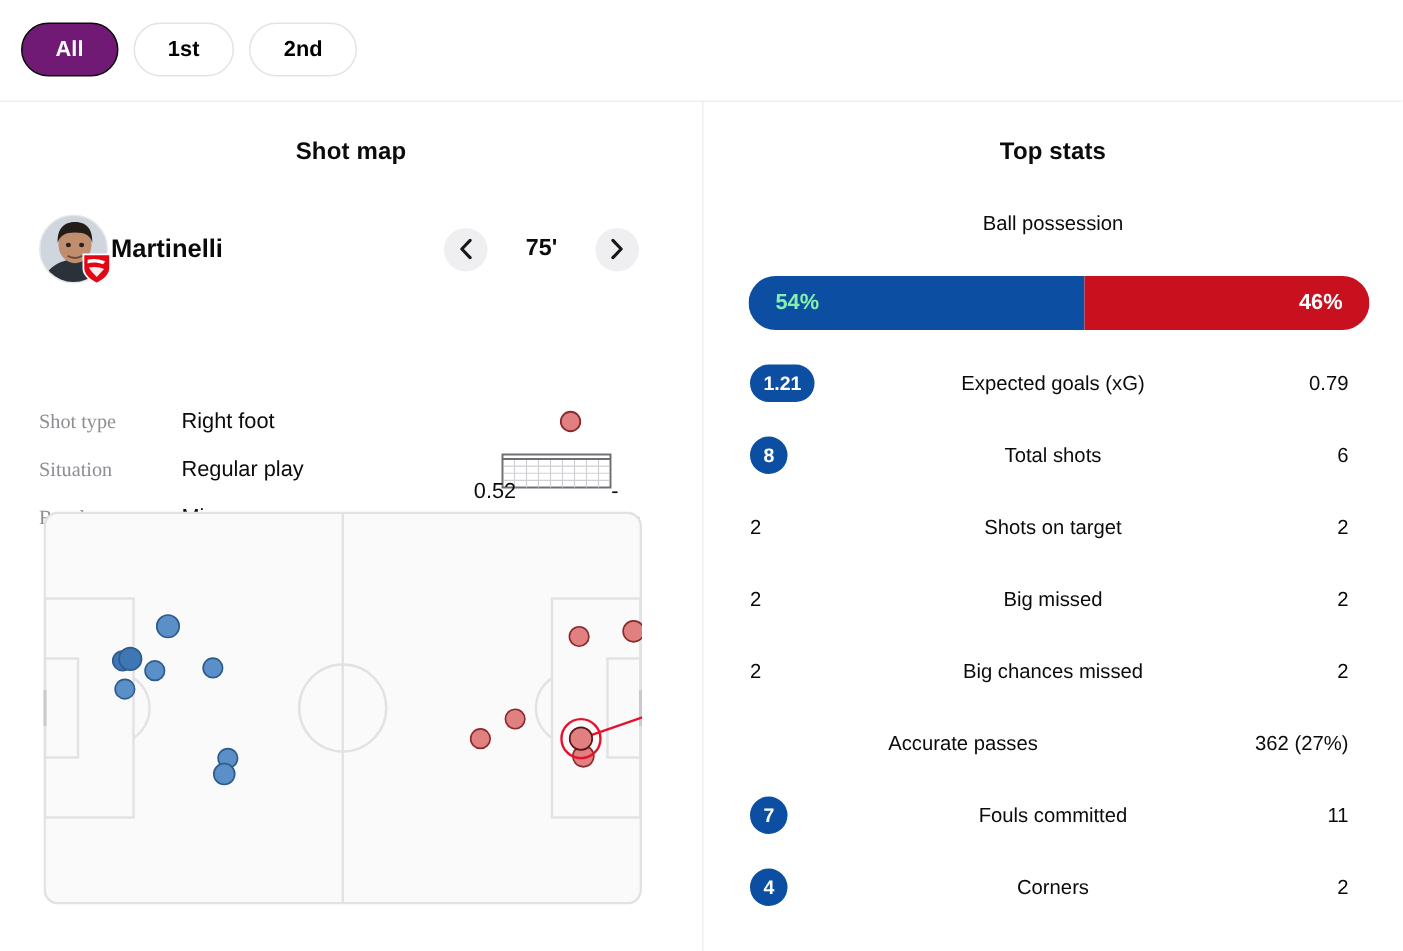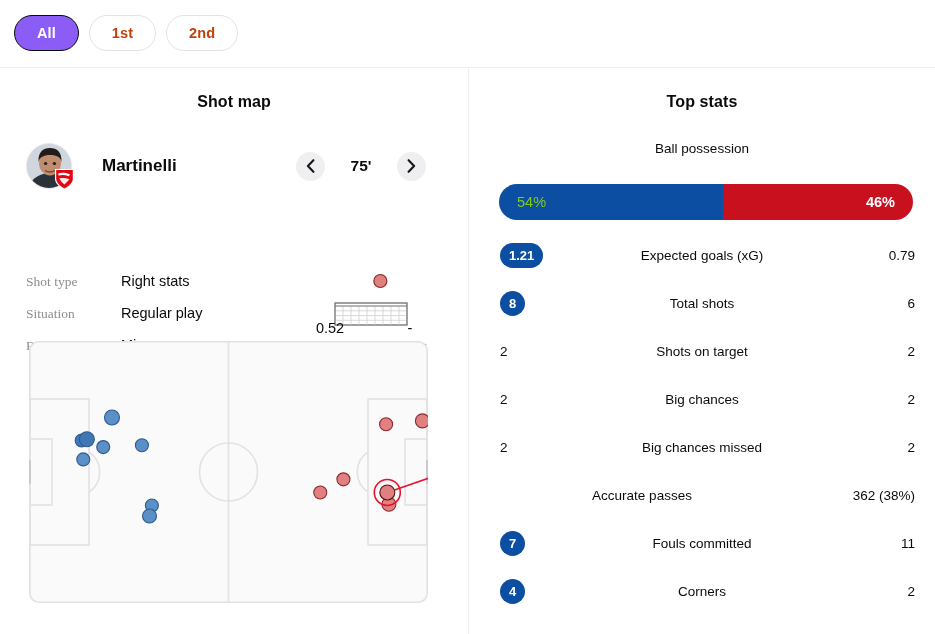--- a/index.html
+++ b/index.html
@@ -12,24 +12,24 @@
     overflow: hidden;
   }
   #app { position: relative; width: 935px; height: 634px; background: #fff; }
 
   
   .chip-bar { position: absolute; left: 14px; top: 15px; display: flex; gap: 10px; }
   .chip {
     height: 36px; padding: 0 22px; border-radius: 18px;
     display: flex; align-items: center; justify-content: center;
     font-size: 14.5px; font-weight: 700; letter-spacing: .1px;
-    border: 1px solid #e3e3e6; background: #fff; color: #c2410c;
+    border: 1px solid #e3e3e6; background: #fff; color: #000000;
     cursor: pointer; user-select: none; white-space: nowrap;
   }
-  .chip.active { background: #8b5cf6; color: #fff; border-color: #0b0b0b; }
+  .chip.active { background: #701a75; color: #fff; border-color: #0b0b0b; }
 
   .top-rule { position: absolute; left: 0; top: 67px; width: 935px; height: 1px; background: #efeff1; }
   .v-divider { position: absolute; left: 468px; top: 68px; width: 1px; height: 566px; background: #efeff1; }
 
   
   .panel-left  { position: absolute; left: 0;   top: 68px; width: 468px; height: 566px; }
   .panel-right { position: absolute; left: 469px; top: 68px; width: 466px; height: 566px; }
 
   .panel-title {
     text-align: center; font-size: 16px; font-weight: 700; color: #0b0b0b;
@@ -44,21 +44,21 @@
   .avatar-wrap {
     position: relative; margin-left: 26px; width: 46px; height: 46px; flex: none;
   }
   .avatar {
     width: 46px; height: 46px; border-radius: 50%;
     border: 1px solid #e8e8ea; overflow: hidden; background: #d9dde3; position: relative;
   }
   .badge-club {
     position: absolute; right: -3px; bottom: -1px; width: 21px; height: 23px;
   }
-  .player-name { margin-left: 30px; font-size: 17px; font-weight: 700; color: #0b0b0b; }
+  .player-name { margin-left: 2px; font-size: 17px; font-weight: 700; color: #0b0b0b; }
 
   .minute-nav {
     position: absolute; right: 42px; top: 0; height: 56px;
     display: flex; align-items: center; gap: 0px;
   }
   .nav-btn {
     width: 29px; height: 29px; border-radius: 50%; background: #efeff1;
     display: flex; align-items: center; justify-content: center;
     cursor: pointer; border: none; color: #16181c;
   }
@@ -83,34 +83,34 @@
   .pitch-wrap { position: absolute; left: 29px; top: 273px; width: 399px; height: 262px; }
 
   
   .stat-sub { text-align: center; font-size: 13.5px; color: #0b0b0b; margin-top: 30px; }
   .poss-bar {
     position: absolute; left: 30px; top: 116px; width: 414px; height: 36px;
     display: flex; border-radius: 18px; overflow: hidden;
   }
   .poss-home {
     display: flex; align-items: center; padding-left: 18px;
-    color: #84cc16; font-size: 14.5px; font-weight: 400;
+    color: #86efac; font-size: 14.5px; font-weight: 700;
   }
   .poss-away {
     display: flex; align-items: center; justify-content: flex-end; padding-right: 18px;
     color: #fff; font-size: 14.5px; font-weight: 700; flex: 1;
   }
 
   .stat-list { position: absolute; left: 0; top: 163px; width: 466px; }
   .stat-row {
     position: relative; height: 48px; display: flex; align-items: center;
   }
   .stat-home, .stat-away { width: 120px; display: flex; align-items: center; }
   .stat-home { justify-content: flex-start; padding-left: 31px; }
-  .stat-away { justify-content: flex-end; padding-right: 20px; align-items: center; }
+  .stat-away { justify-content: flex-end; padding-right: 36px; align-items: center; }
   .stat-name {
     flex: 1; text-align: center; font-size: 13.5px; color: #0b0b0b; white-space: nowrap;
   }
   .plain-val { font-size: 13.5px; color: #0b0b0b; font-weight: 400; }
   .pill {
     background: #0b4ea2; color: #fff; border-radius: 13px;
     height: 25px; min-width: 25px; padding: 0 9px;
     display: inline-flex; align-items: center; justify-content: center;
     font-size: 13px; font-weight: 700; white-space: nowrap;
   }
@@ -174,21 +174,21 @@
           <svg width="9" height="14" viewBox="0 0 9 14">
             <path d="M1.6 1.2 L7.1 7 L1.6 12.8" stroke="#16181c" stroke-width="2.1" fill="none" stroke-linecap="round" stroke-linejoin="round"></path>
           </svg>
         </button>
       </div>
     </div>
 
     <div class="shot-details" id="shot-details">
         <div class="sd-row">
           <div class="sd-label">Shot type</div>
-          <div class="sd-value">Right stats</div>
+          <div class="sd-value">Right foot</div>
         </div>
         <div class="sd-row">
           <div class="sd-label">Situation</div>
           <div class="sd-value">Regular play</div>
         </div>
         <div class="sd-row">
           <div class="sd-label">Result</div>
           <div class="sd-value">Miss</div>
         </div>
       </div>
@@ -290,38 +290,38 @@
           </div>
           <div class="stat-name">Shots on target</div>
           <div class="stat-away">
             <span class="plain-val">2</span>
           </div>
         </div>
         <div class="stat-row">
           <div class="stat-home">
             <span class="plain-val">2</span>
           </div>
-          <div class="stat-name">Big chances</div>
+          <div class="stat-name">Big missed</div>
           <div class="stat-away">
             <span class="plain-val">2</span>
           </div>
         </div>
         <div class="stat-row">
           <div class="stat-home">
             <span class="plain-val">2</span>
           </div>
           <div class="stat-name">Big chances missed</div>
           <div class="stat-away">
             <span class="plain-val">2</span>
           </div>
         </div>
         <div class="stat-row">
           <div class="stat-name">Accurate passes</div>
           <div class="stat-away">
-            <span class="plain-val">362 (38%)</span>
+            <span class="plain-val">362 (27%)</span>
           </div>
         </div>
         <div class="stat-row">
           <div class="stat-home">
             <span class="pill">7</span>
           </div>
           <div class="stat-name">Fouls committed</div>
           <div class="stat-away">
             <span class="plain-val">11</span>
           </div>

